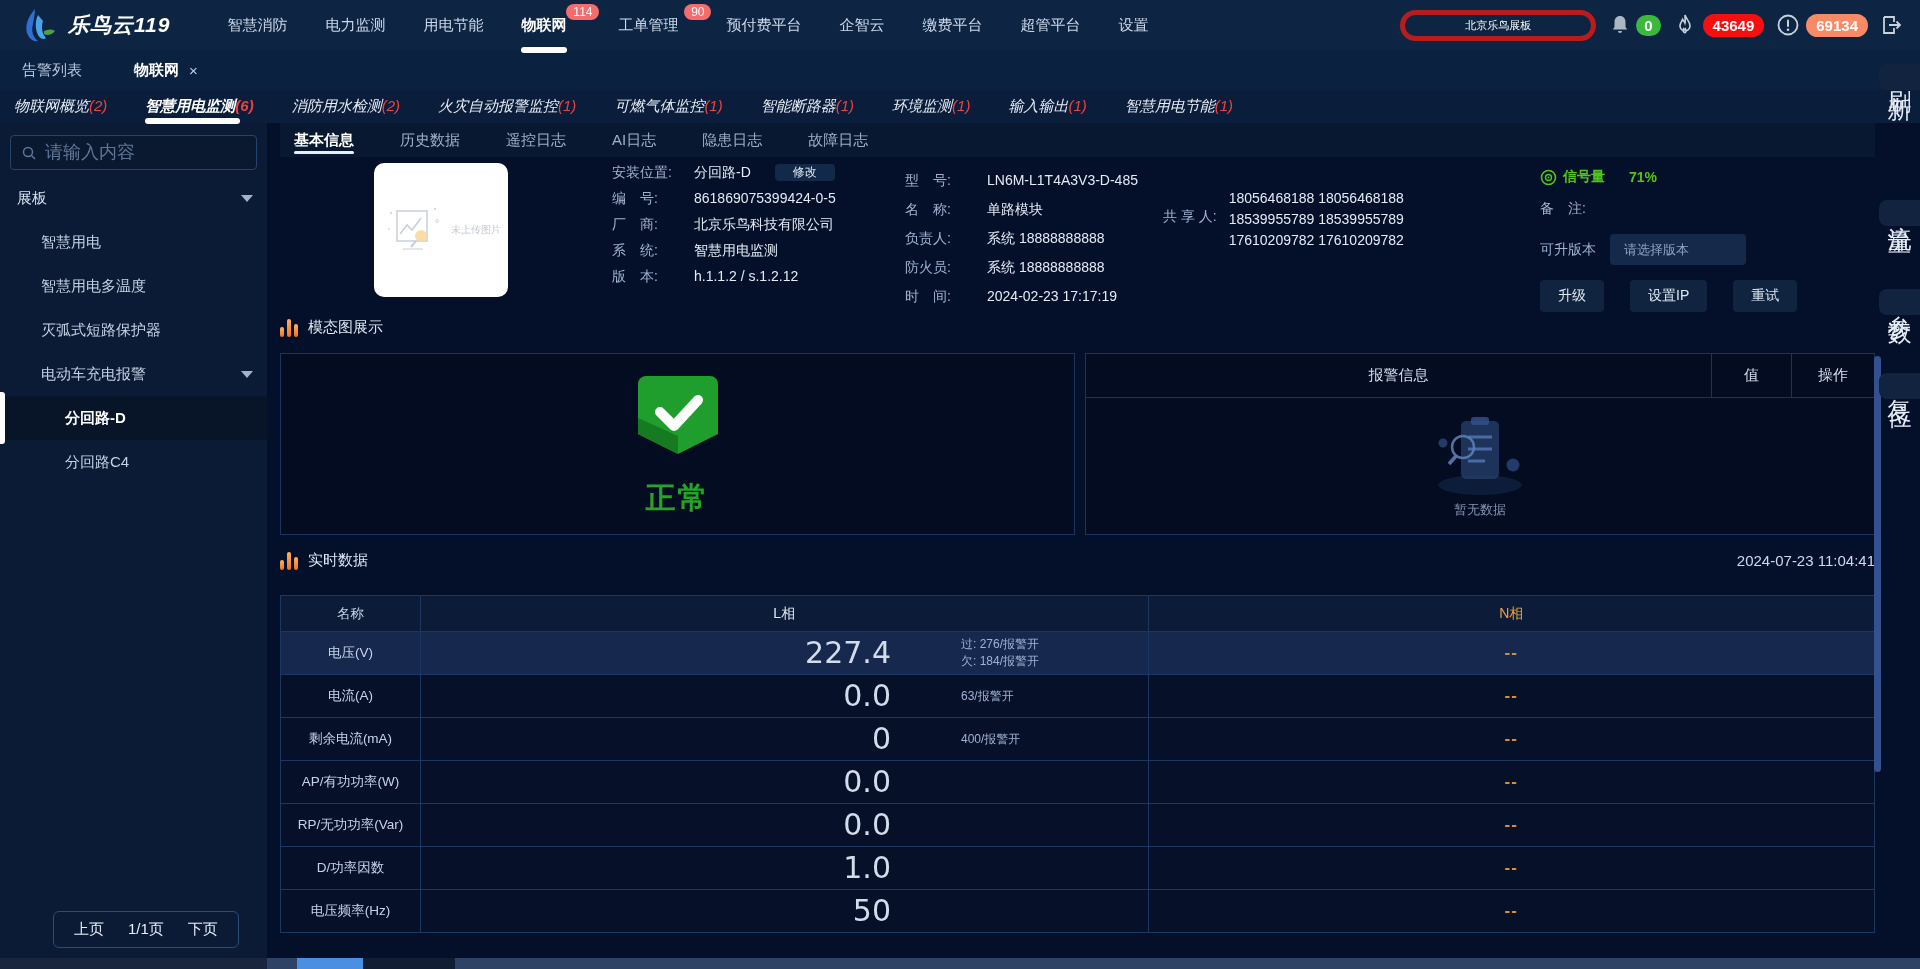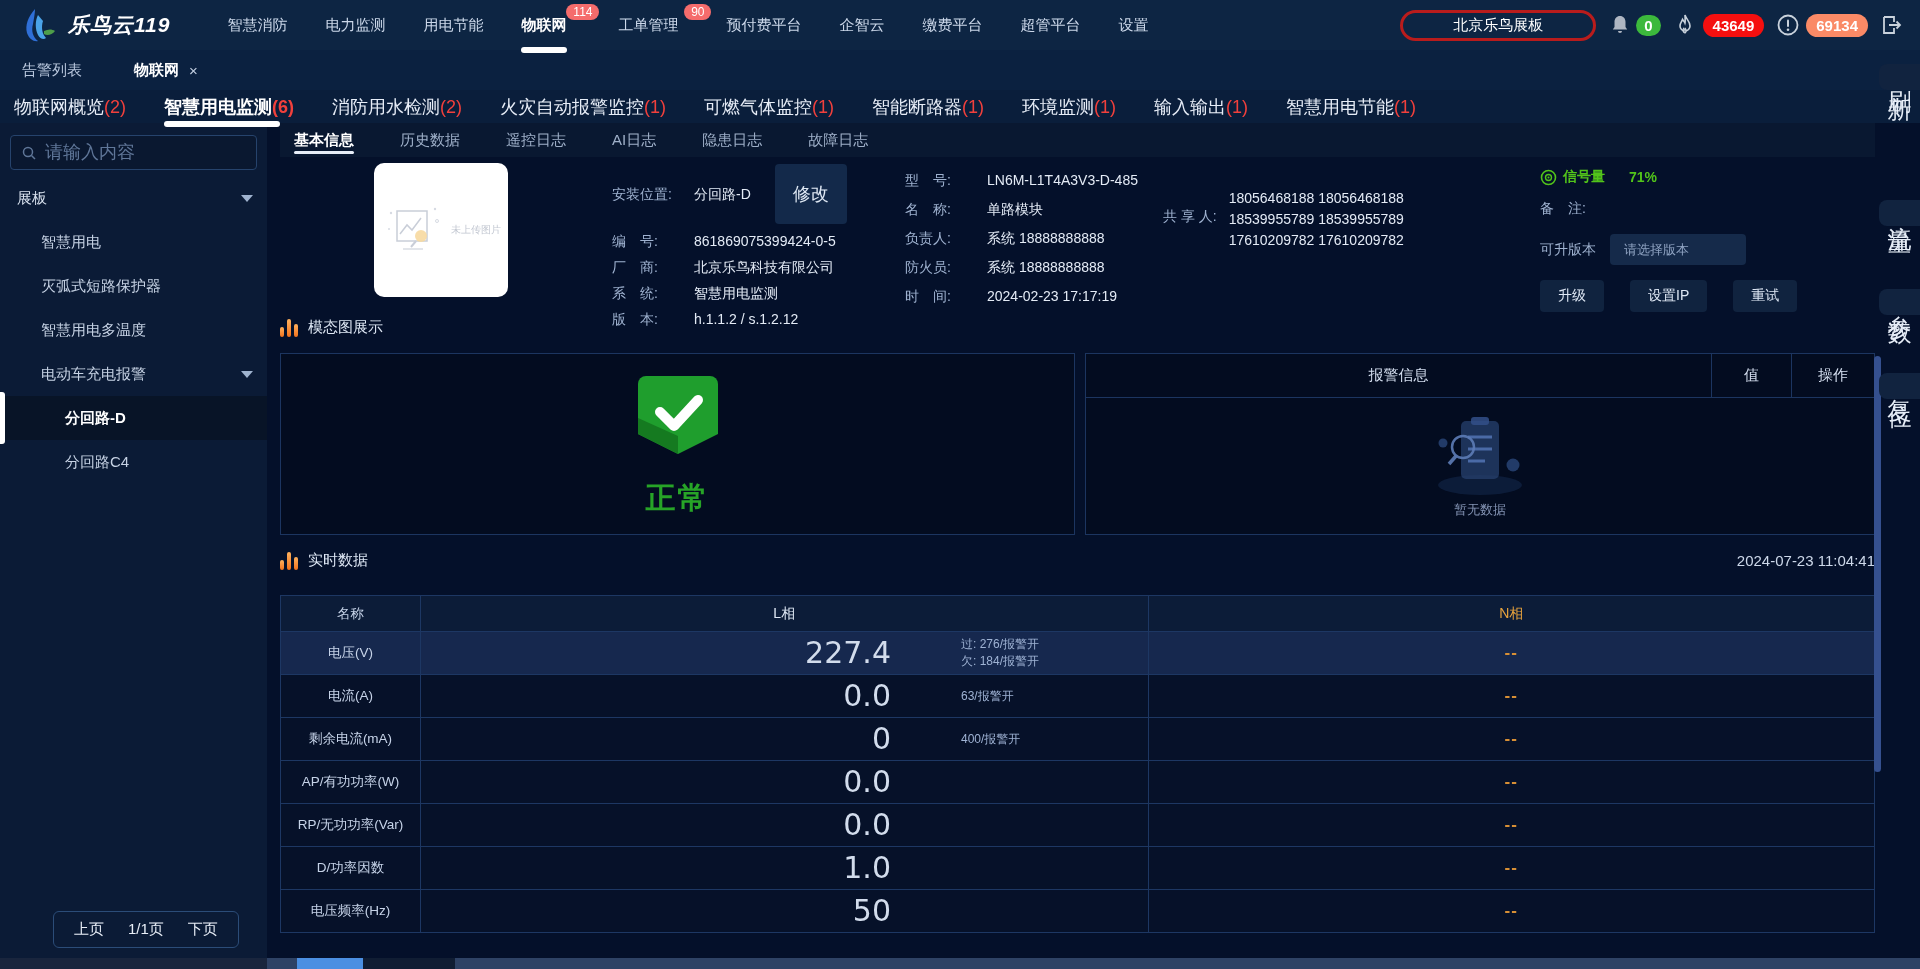--- a/index.html
+++ b/index.html
@@ -9,36 +9,36 @@
   
   .topbar { position:absolute; top:0; left:0; right:0; height:50px; background:#0d2543; display:flex; align-items:center; z-index:30; }
   .logo { margin-left:18px; width:40px; height:40px; flex:0 0 auto; }
   .brand { margin-left:10px; font-size:21px; font-weight:bold; font-style:italic; color:#fff; letter-spacing:1px; white-space:nowrap; }
   .topnav { display:flex; align-items:center; height:100%; margin-left:38px; }
   .nav-item { position:relative; height:100%; display:flex; align-items:center; padding:0 19px; font-size:15px; color:#ccd8ea; cursor:pointer; white-space:nowrap; }
   .nav-item.active { color:#fff; font-weight:bold; }
   .nav-item.active::after { content:""; position:absolute; left:50%; transform:translateX(-50%); bottom:-3px; width:46px; height:6px; background:#fff; border-radius:3px; }
   .nav-badge { position:absolute; top:4px; right:-14px; background:#f56c6c; color:#fff; font-size:12px; font-weight:normal; font-style:normal; border-radius:10px; padding:1px 7px; line-height:14px; }
   .topbar-right { margin-left:auto; display:flex; align-items:center; gap:12px; padding-right:16px; }
-  .board-pill { width:196px; height:31px; border:3px solid #b91c1c; border-radius:17px; display:flex; align-items:center; justify-content:center; font-size:15px; color:#fff; cursor:pointer; }
+  .board-pill { width:196px; height:31px; border:5px solid #b91c1c; border-radius:17px; display:flex; align-items:center; justify-content:center; font-size:11px; color:#fff; cursor:pointer; }
   .tb-icon { width:24px; height:24px; display:block; cursor:pointer; }
   .count-badge { color:#fff; font-size:15px; font-weight:bold; border-radius:13px; padding:3px 10px; line-height:17px; cursor:pointer; }
   .badge-green { background:#3cb93c; padding:2px 8px; margin-left:-8px; }
   .badge-red { background:#f50f0f; margin-left:-6px; }
   .badge-salmon { background:#fa8a66; margin-left:-6px; }
 
   
   .win-tabs { position:absolute; top:50px; left:0; right:0; height:40px; background:#0b2140; display:flex; align-items:center; padding-left:22px; gap:52px; z-index:20; }
   .win-tab { font-size:15px; color:#b9c7dd; cursor:pointer; display:flex; align-items:center; gap:10px; }
   .win-tab.active { color:#fff; font-weight:bold; }
   .win-tab .close { font-weight:normal; color:#c4d0e2; font-size:15px; cursor:pointer; }
 
   
   .cat-tabs { position:absolute; top:90px; left:0; right:0; height:33px; background:#0a1e3b; display:flex; align-items:center; padding-left:14px; gap:38px; z-index:20; }
-  .cat-tab { position:relative; font-size:18px; color:#e7edf7; cursor:pointer; white-space:nowrap; }
+  .cat-tab { position:relative; font-size:15px; color:#e7edf7; cursor:pointer; white-space:nowrap;font-style:italic; }
   .cat-tab .cnt { color:#f1403c; }
   .cat-tab.active { font-weight:bold; color:#fff; }
   .cat-tab.active::after { content:""; position:absolute; left:0; right:14px; bottom:-8px; height:6px; background:#fff; border-radius:3px; }
 
   
   .sidebar { position:absolute; top:123px; left:0; width:267px; bottom:11px; background:#0b1b36; z-index:10; }
   .search-box { margin:12px 10px 6px 10px; height:35px; border:1px solid #26436c; border-radius:4px; display:flex; align-items:center; padding:0 10px; gap:8px; background:#0a1830; }
   .search-box svg { flex:0 0 auto; }
   .search-box input { background:transparent; border:none; outline:none; color:#22c55e; font-size:18px; width:100%; font-family:inherit; }
   .search-box input::placeholder { color:#5f7698; }
@@ -62,21 +62,21 @@
   
   .device { position:absolute; top:37px; left:13px; width:1595px; height:152px; background:#04102a; }
   .photo-card { position:absolute; left:94px; top:3px; width:134px; height:134px; background:#fff; border-radius:10px; display:flex; flex-direction:row; align-items:center; justify-content:center; gap:6px; cursor:pointer; }
   .photo-card .ph-text { font-size:10px; color:#c2c7d1; }
   .info-col { position:absolute; display:flex; flex-direction:column; }
   .col-a { left:332px; top:4px; gap:9px; }
   .col-b { left:625px; top:12px; gap:12px; }
   .info-row { display:flex; align-items:center; font-size:14px; line-height:17px; }
   .info-label { color:#9fb2d0; width:82px; flex:0 0 auto; white-space:pre; }
   .info-value { color:#e4ebf6; white-space:nowrap; }
-  .modify-btn { margin-left:24px; background:#13294a; color:#e0e9f5; font-size:18px; border:none; border-radius:4px; padding:18px 18px; cursor:pointer; font-family:inherit; }
+  .modify-btn { margin-left:24px; background:#13294a; color:#e0e9f5; font-size:12px; border:none; border-radius:4px; padding:0 18px; cursor:pointer; font-family:inherit; }
   .share { position:absolute; left:883px; top:28px; display:flex; font-size:14px; }
   .share-label { color:#9fb2d0; margin-right:12px; white-space:nowrap; padding-top:20px; }
   .share-lines { color:#e4ebf6; line-height:21px; white-space:nowrap; }
   .col-c { left:1260px; top:8px; width:330px; }
   .signal-row { display:flex; align-items:center; gap:6px; font-size:14px; font-weight:bold; color:#52c41a; }
   .signal-pct { margin-left:18px; }
   .remark-row { margin-top:14px; font-size:14px; color:#9fb2d0; white-space:pre; }
   .upgrade-row { margin-top:16px; display:flex; align-items:center; gap:14px; font-size:14px; color:#9fb2d0; }
   .ver-select { width:136px; height:31px; background:#152a4a; border-radius:4px; display:flex; align-items:center; padding-left:14px; font-size:13px; color:#8fa3c2; cursor:pointer; }
   .dev-btns { margin-top:15px; display:flex; gap:26px; }
@@ -228,24 +228,24 @@
     <input type="text" placeholder="请输入内容" style="">
   </div>
   <div class="tree-row tree-root">
       <span>展板</span>
       <i class="caret"></i>
     </div>
   <div class="tree-row lvl1">
       <span>智慧用电</span>
     </div>
   <div class="tree-row lvl1">
+      <span>智慧用电多温度</span>
+    </div>
+  <div class="tree-row lvl1">
       <span>灭弧式短路保护器</span>
-    </div>
-  <div class="tree-row lvl1">
-      <span>智慧用电多温度</span>
     </div>
   <div class="tree-row lvl1">
       <span>电动车充电报警</span>
       <i class="caret"></i>
     </div>
   <div class="tree-row lvl2 active">
       <span>分回路-D</span>
     </div>
   <div class="tree-row lvl2">
       <span>分回路C4</span>

